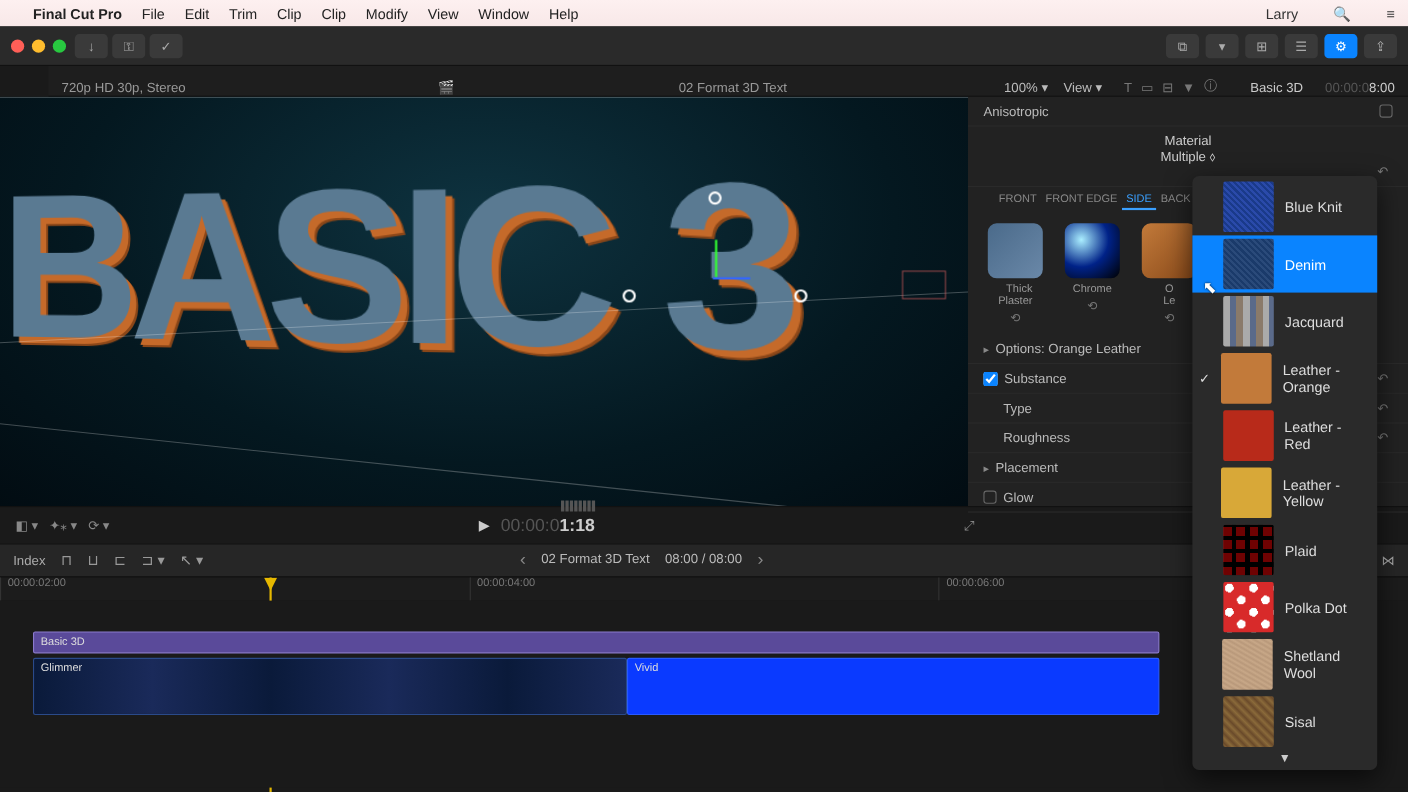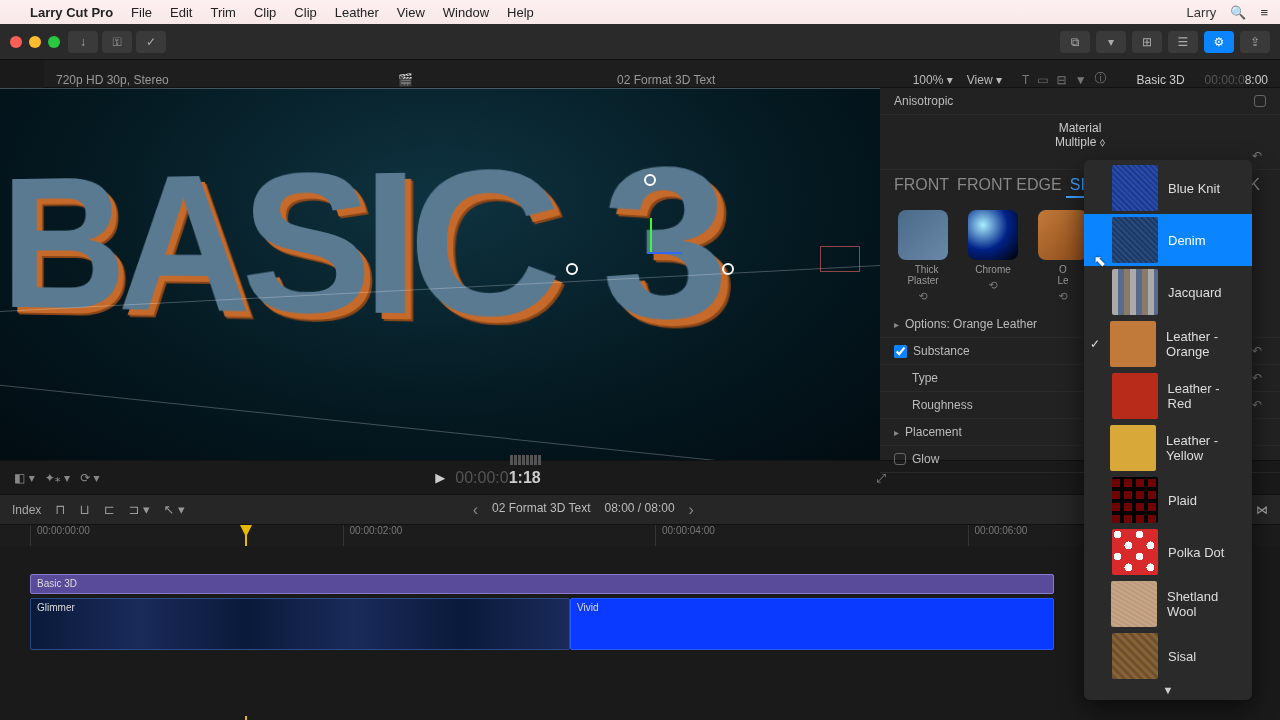--- a/index.html
+++ b/index.html
@@ -2,21 +2,21 @@
 <html><head>
 <meta charset="utf-8">
 <style>
 * { margin: 0; padding: 0; box-sizing: border-box; font-family: -apple-system, BlinkMacSystemFont, "Segoe UI", sans-serif; }
 body { width: 1280px; height: 720px; background: #1a1a1a; overflow: hidden; position: relative; }
 
 
 .menubar { height: 24px; background: linear-gradient(180deg, #fdf0f0, #f8e8e8); display: flex; align-items: center; padding: 0 12px; font-size: 13px; color: #222; gap: 18px; }
 .menubar .apple { font-size: 14px; }
 .menubar .app-name { font-weight: 600; }
-.menubar .right { margin-left: auto; display: flex; gap: 14px; align-items: flex-end; }
+.menubar .right { margin-left: auto; display: flex; gap: 32px; align-items: flex-end; }
 .menubar .right span { color: #333; }
 
 
 .toolbar { height: 36px; background: #2a2a2a; display: flex; align-items: center; padding: 0 10px; gap: 8px; border-bottom: 1px solid #111; }
 .traffic { display: flex; gap: 7px; }
 .traffic span { width: 12px; height: 12px; border-radius: 50%; display: inline-block; }
 .tl-red { background: #ff5f57; } .tl-yellow { background: #febc2e; } .tl-green { background: #28c840; }
 .tb-btn { width: 30px; height: 22px; background: #3a3a3a; border-radius: 4px; display: flex; align-items: center; justify-content: center; color: #aaa; font-size: 12px; }
 .tb-group { display: flex; gap: 4px; }
 .tb-right { margin-left: auto; display: flex; gap: 6px; }
@@ -46,21 +46,21 @@
 .inspector { width: 400px; background: #222; color: #bbb; font-size: 12px; position: relative; }
 .insp-row { padding: 6px 14px; display: flex; align-items: center; border-bottom: 1px solid #2a2a2a; }
 .insp-row.header { color: #ccc; flex-direction: column; }
 .insp-row .label { flex: 1; }
 .insp-row .value { color: #ccc; display: flex; align-items: center; gap: 6px; }
 .insp-row input[type=checkbox] { accent-color: #0a84ff; }
 .chk-off { width: 12px; height: 12px; border: 1px solid #666; border-radius: 3px; display: inline-block; }
 .disclosure::before { content: "▸"; margin-right: 6px; color: #888; font-size: 10px; }
 .reset { margin-left: auto; width: 18px; color: #777; text-align: center; }
 
-.face-tabs { display: flex; justify-content: flex-start; padding: 4px 10px; font-size: 16px; color: #888; }
+.face-tabs { display: flex; justify-content: flex-start; padding: 4px 24px; font-size: 10px; color: #888; }
 .face-tabs span { padding: 2px 4px; }
 .face-tabs span.active { color: #3aa0ff; border-bottom: 2px solid #3aa0ff; }
 
 .swatches { display: flex; gap: 20px; padding: 8px 18px; }
 .swatch { display: flex; flex-direction: column; align-items: center; gap: 4px; font-size: 10px; color: #999; }
 .swatch .chip { width: 50px; height: 50px; border-radius: 8px; }
 .chip.plaster { background: linear-gradient(135deg, #4a6a8a, #6a88a8); }
 .chip.chrome { background: radial-gradient(circle at 30% 30%, #aef, #028, #000); }
 .chip.leather { background: linear-gradient(135deg, #c27a3a, #8a4a1a); }
 .swatch .link { color: #777; font-size: 11px; }
@@ -113,27 +113,27 @@
 .cursor { position: absolute; top: 252px; right: 174px; z-index: 200; color: #fff; font-size: 15px; pointer-events: none; text-shadow: 0 0 2px #000; }
 
 .slider-fill { position: absolute; top: 455px; left: 510px; width: 40px; height: 10px; display:flex; gap:1px; }
 .slider-fill span { width:3px; height:10px; background:#555; }
 </style>
 </head>
 <body>
 
 <div class="menubar">
   <span class="apple"></span>
-  <span class="app-name">Larry Cut Pro</span>
+  <span class="app-name">Final Cut Pro</span>
   <span>File</span>
   <span>Edit</span>
   <span>Trim</span>
   <span>Clip</span>
   <span>Clip</span>
-  <span>Leather</span>
+  <span>Modify</span>
   <span>View</span>
   <span>Window</span>
   <span>Help</span>
   <div class="right">
     <span>Larry</span>
     <span>🔍</span>
     <span>≡</span>
   </div>
 </div>
 
@@ -285,21 +285,20 @@
   <div class="center">
     <span class="navbtn">‹</span>
     <span>02 Format 3D Text</span>
     <span>08:00 / 08:00</span>
     <span class="navbtn">›</span>
   </div>
   <span style="margin-left:auto">⋈</span>
 </div>
 
 <div class="ruler">
-  <span style="margin-left:30px">00:00:00:00</span>
   <span>00:00:02:00</span>
   <span>00:00:04:00</span>
   <span>00:00:06:00</span>
   <div class="playhead"></div>
 </div>
 
 <div class="tracks">
   <div class="clip title">Basic 3D</div>
   <div class="clip-row">
     <div class="clip glimmer">Glimmer</div>

